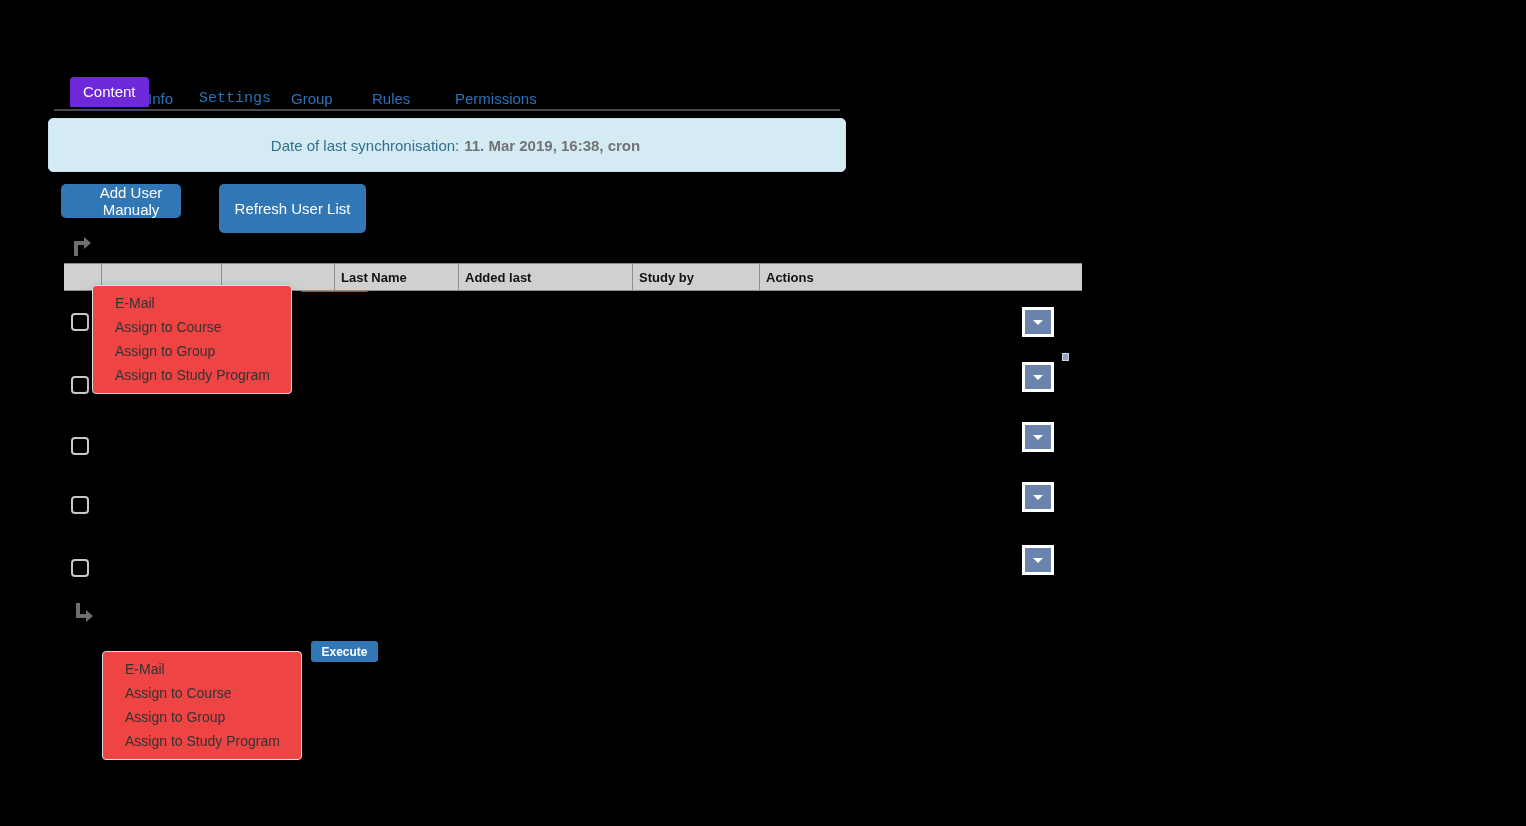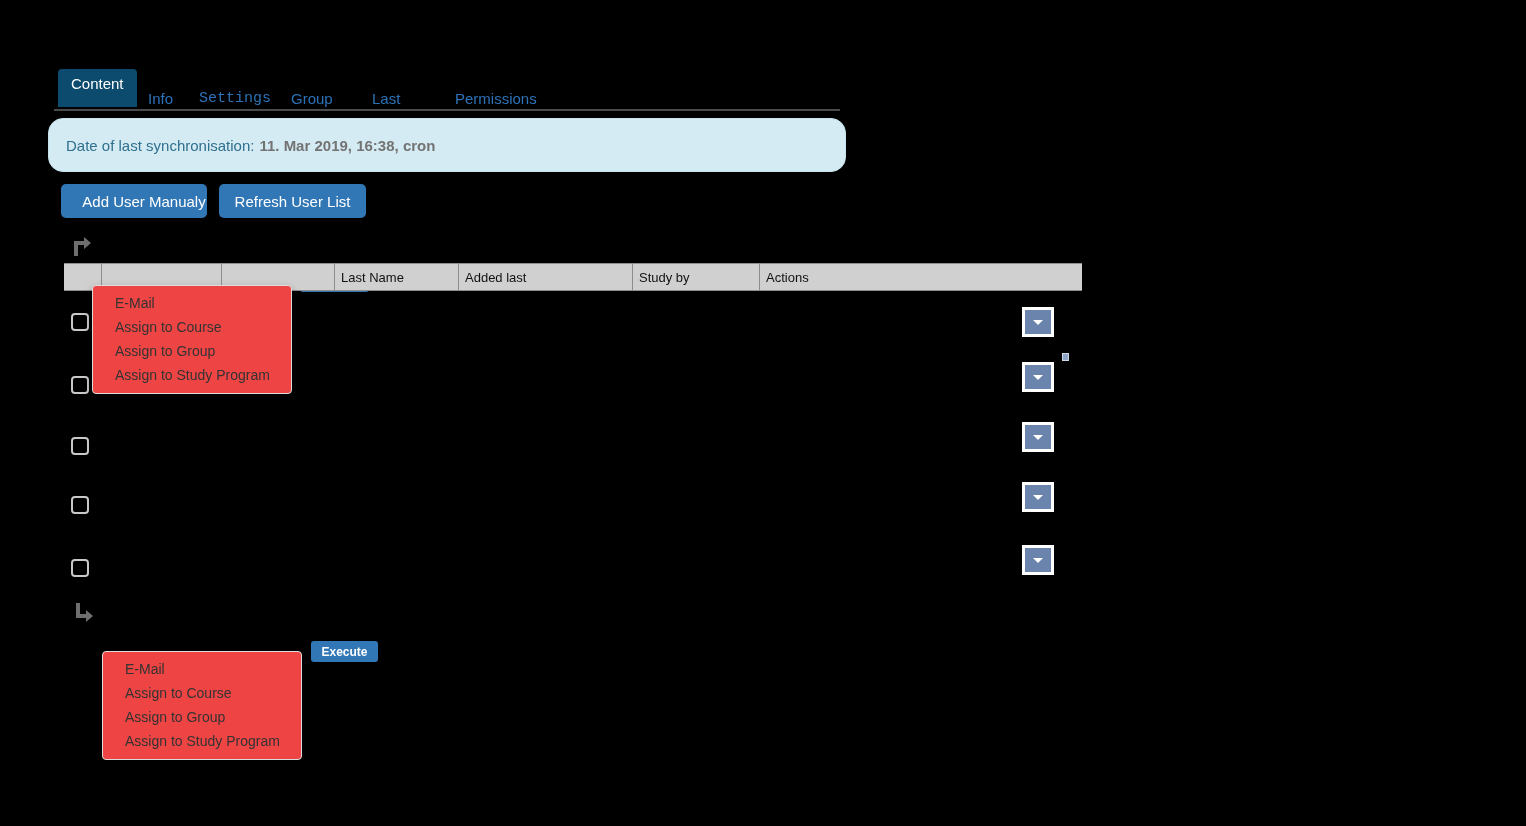--- a/index.html
+++ b/index.html
@@ -28,47 +28,48 @@
   }
   .tab {
     position: absolute;
     bottom: 2px;
     font-size: 15px;
     color: #2c72b8;
     white-space: nowrap;
     cursor: pointer;
   }
   .tab.active {
-    background: #0c4a6e;
+    background: #6d28d9;
     color: #ffffff;
-    padding: 6px 13px 15px 13px;
+    padding: 6px 13px 7px 13px;
     border-radius: 4px 4px 0 0;
     bottom: 2px;
-    left: 4px;
+    left: 16px;
   }
   .tab-info      { left: 94px; }
   .tab-settings  { left: 145px; font-family: Liberation Mono, monospace; }
   .tab-views     { left: 237px; }
   .tab-rules     { left: 318px; }
   .tab-perms     { left: 401px; }
 
   
   .sync-banner {
     position: absolute;
     left: 48px;
     top: 118px;
     width: 798px;
     height: 54px;
     background: #d5ebf3;
     border: 1px solid #c5e3ee;
-    border-radius: 15px;
+    border-radius: 5px;
     box-sizing: border-box;
     display: flex;
     align-items: center;
     padding-left: 17px;
+    justify-content: center;
   }
   .sync-label {
     font-size: 15px;
     color: #2f6f8f;
   }
   .sync-value {
     font-size: 15px;
     color: #737373;
     font-weight: bold;
     margin-left: 5px;
@@ -80,22 +81,22 @@
     background: #3277b5;
     color: #ffffff;
     border: none;
     border-radius: 5px;
     font-size: 15px;
     font-family: "Liberation Sans", sans-serif;
     cursor: pointer;
     padding: 0;
     text-align: center;
   }
-  .btn-add     { left: 61px;  top: 184px; width: 146px; height: 34px; padding-left: 20px; }
-  .btn-refresh { left: 219px; top: 184px; width: 147px; height: 34px; }
+  .btn-add     { left: 61px;  top: 184px; width: 120px; height: 34px; padding-left: 20px; }
+  .btn-refresh { left: 219px; top: 184px; width: 147px; height: 49px; }
 
   
   .btn-execute {
     position: absolute;
     background: #3277b5;
     color: #ffffff;
     border: none;
     border-radius: 3px;
     font-size: 12px;
     font-weight: bold;
@@ -149,21 +150,21 @@
     height: 28px;
     background: #d0d0d0;
     border-top: 1px solid #8d8d8d;
     border-bottom: 1px solid #8d8d8d;
     box-sizing: border-box;
     display: flex;
     z-index: 10;
   }
   .th {
     font-size: 13px;
-    font-weight: normal;
+    font-weight: bold;
     color: #111111;
     display: flex;
     align-items: center;
     padding-left: 6px;
     border-right: 1px solid #8d8d8d;
     box-sizing: border-box;
     height: 100%;
     overflow: hidden;
     white-space: nowrap;
   }
@@ -234,21 +235,21 @@
   }
 </style>
 </head>
 <body>
 
 <div class="tabbar">
   <div class="tab active">Content</div>
   <div class="tab tab-info">Info</div>
   <div class="tab tab-settings">Settings</div>
   <div class="tab tab-views">Group</div>
-  <div class="tab tab-rules">Last</div>
+  <div class="tab tab-rules">Rules</div>
   <div class="tab tab-perms">Permissions</div>
 </div>
 
 <div class="sync-banner">
   <span class="sync-label">Date of last synchronisation:</span>
   <span class="sync-value">11. Mar 2019, 16:38, cron</span>
 </div>
 
 <button class="btn-primary btn-add">Add User Manualy</button>
 <button class="btn-primary btn-refresh">Refresh User List</button>

